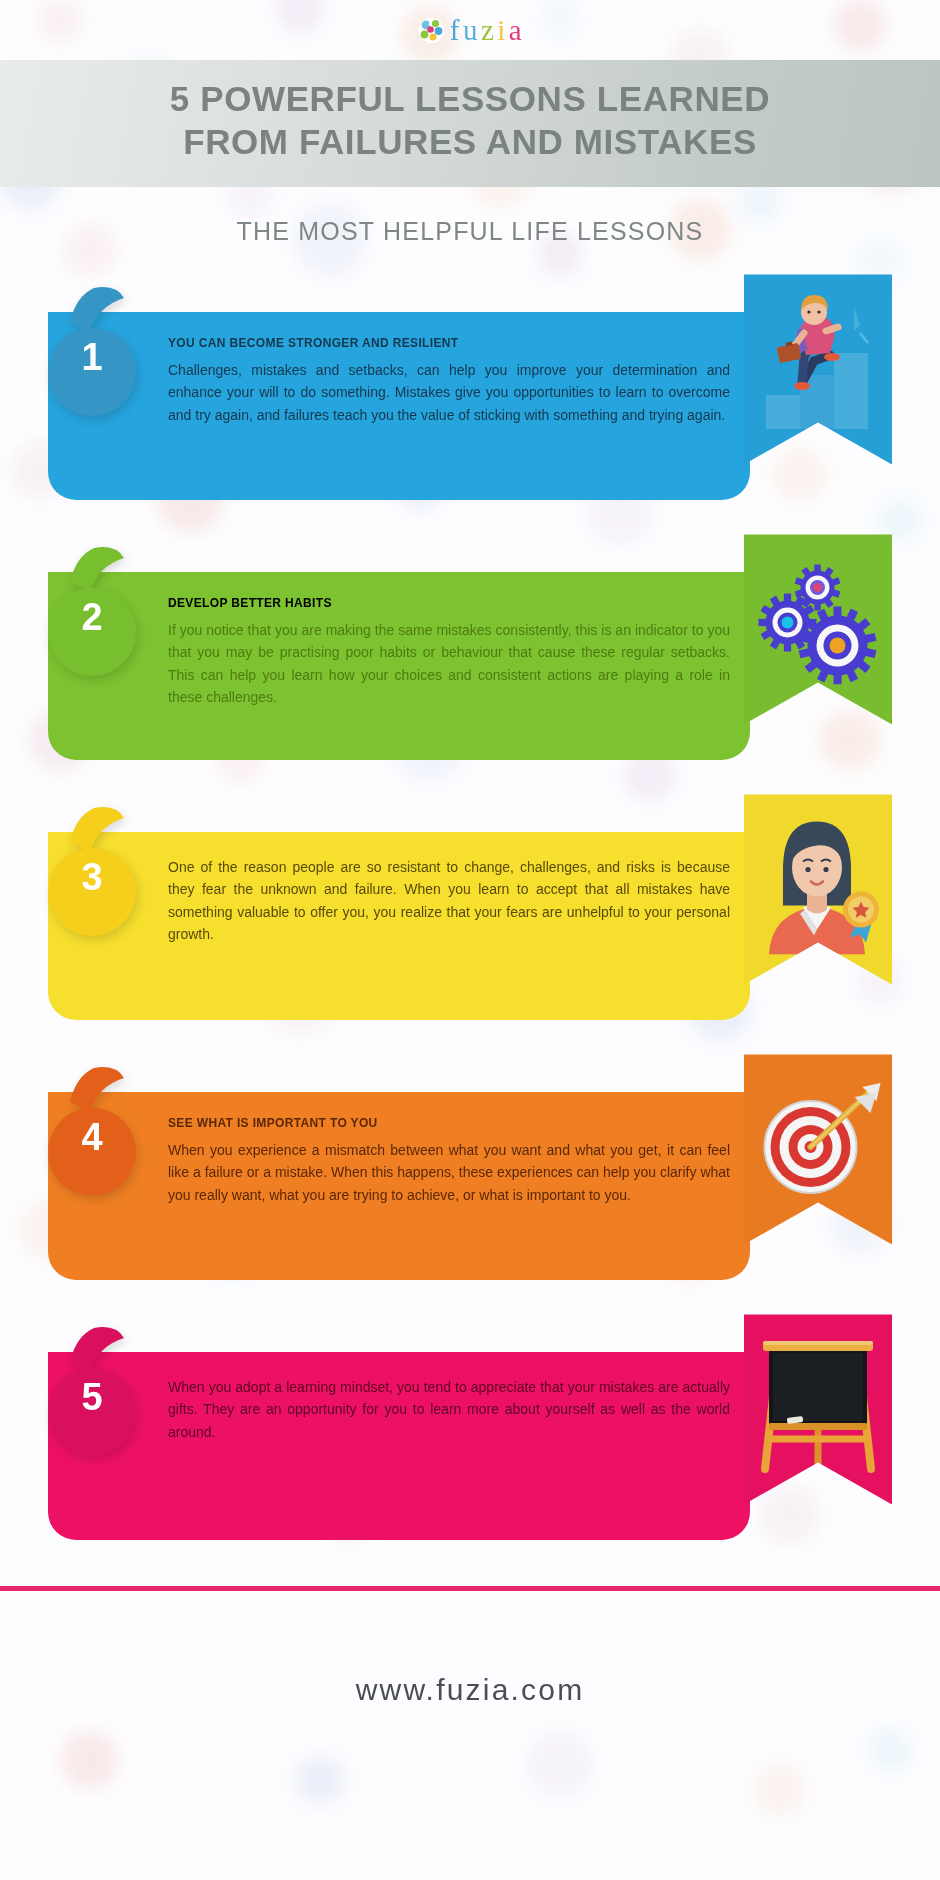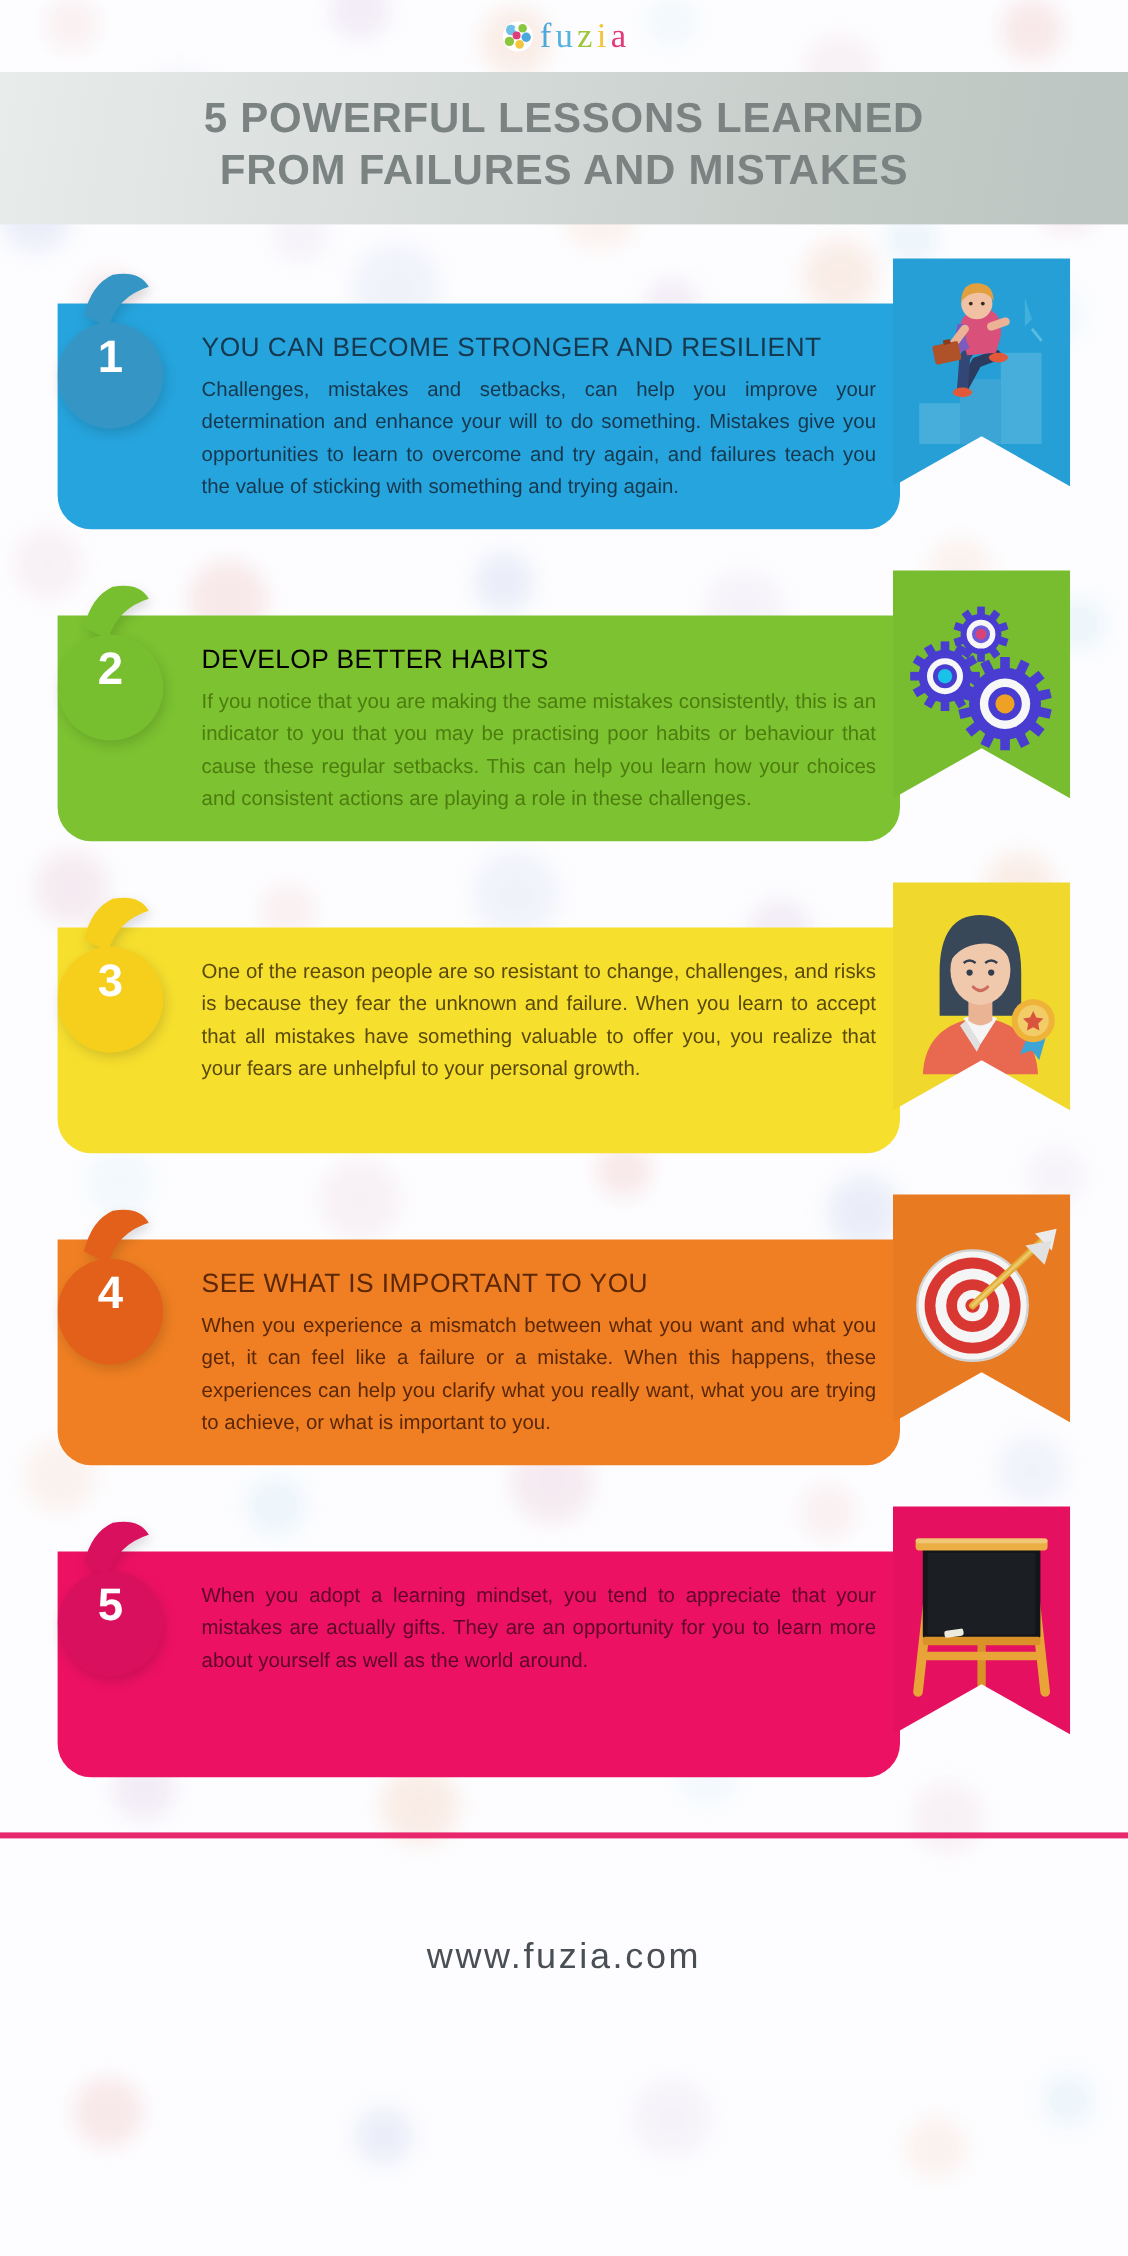--- a/index.html
+++ b/index.html
@@ -123,27 +123,27 @@
 
   
   .txt {
     position: absolute;
     left: 168px;
     top: 50px;
     right: 210px;
     z-index: 3;
   }
   .card-title {
-    font-size: 22px;
-    font-weight: normal;
+    font-size: 12px;
+    font-weight: bold;
     letter-spacing: .35px;
     margin-bottom: 9px;
   }
   .card-desc {
-    font-size: 17px;
+    font-size: 14px;
     line-height: 1.58;
     text-align: justify;
   }
 
   
   .illus {
     position: absolute;
     right: 48px;
     width: 148px;
     top: -12px;
@@ -246,20 +246,21 @@
         <span class="lg-a" style="color: rgb(226, 59, 122);">a</span>
     </div>
   </div>
 
   <div id="title-band">
     <div id="title">
       <div>5 POWERFUL LESSONS LEARNED</div>
       <div>FROM FAILURES AND MISTAKES</div>
     </div>
   </div>
+  <div id="subtitle">THE MOST HELPFUL LIFE LESSONS</div>
 
   <div id="cards">
       <div class="card">
     <div class="body-bar" style="background: rgb(38, 164, 221);"></div>
 
     <div class="blob">
       <svg width="104" height="136" viewBox="0 0 104 136">
         <path d="M46 2 q22 -4 30 10 q-26 8 -34 34 l-20 -10 q6 -26 24 -34z" fill="#3596c6"></path>
         <circle cx="44" cy="86" r="44" fill="#3596c6"></circle>
       </svg>

